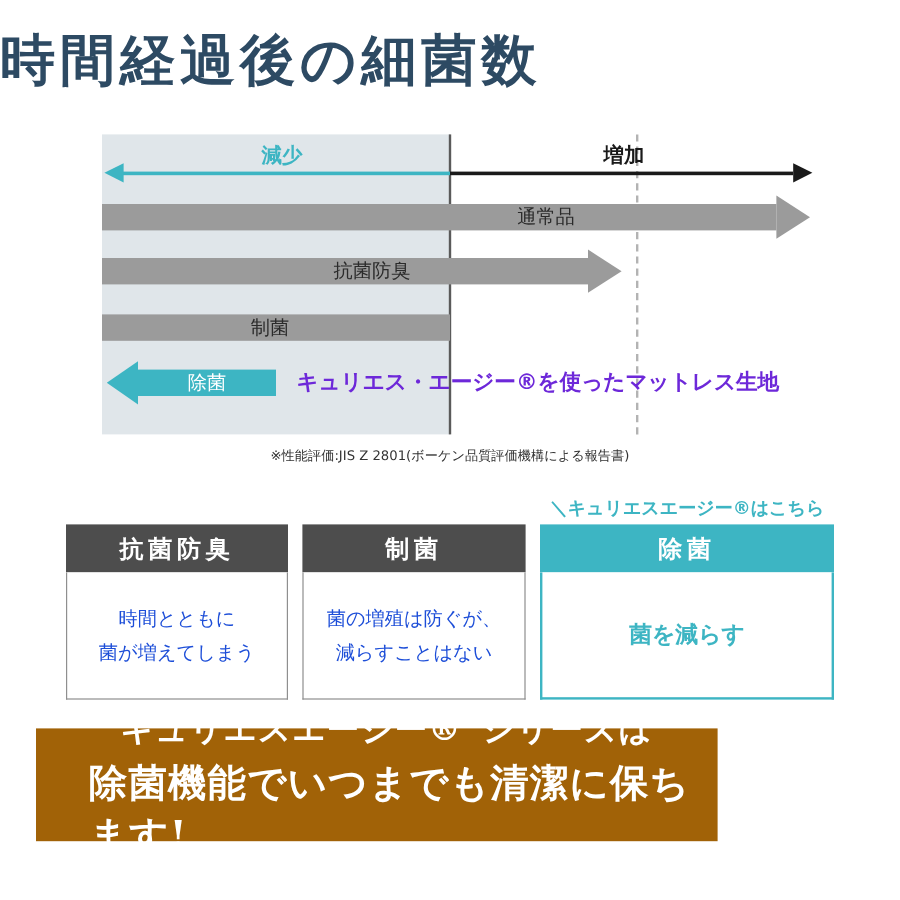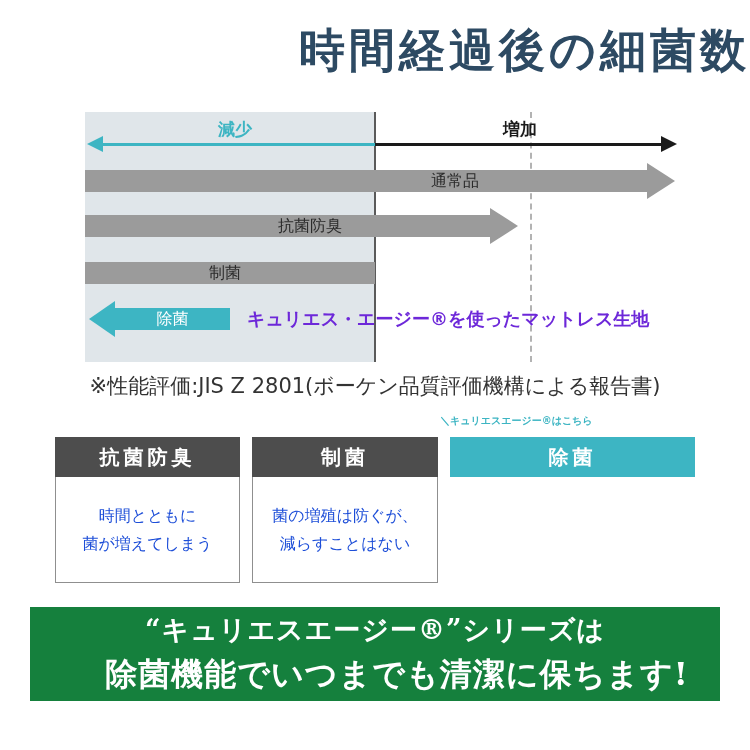--- a/index.html
+++ b/index.html
@@ -1,20 +1,20 @@
 <!DOCTYPE html>
 <html><head>
 <meta charset="utf-8">
 <style>
   html,body{margin:0;padding:0;}
   body{font-family:"DejaVu Sans","Liberation Sans",sans-serif;}
   .page{position:relative;width:750px;height:750px;background:#ffffff;overflow:hidden;}
 
   
-  .page-title{position:absolute;top:20px;left:0;width:750px;text-align:right;
+  .page-title{position:absolute;top:20px;left:0;width:750px;text-align:left;
     font-family:"DejaVu Serif","Liberation Serif",serif;font-weight:bold;
     font-size:46px;color:#2d4a63;letter-spacing:4px;margin:0;}
 
   
   .diagram{position:absolute;left:85px;top:112px;width:596px;height:250px;}
   .shade-left{position:absolute;left:0;top:0;width:290px;height:250px;background:#e0e6ea;}
   .divider-solid{position:absolute;left:289px;top:0;width:2px;height:250px;background:#5a5a5a;}
   .divider-dashed{position:absolute;left:445px;top:0;height:250px;width:0;border-left:2px dashed #b3b3b3;}
 
   .axis-label{position:absolute;top:6px;width:140px;text-align:center;font-size:17px;font-weight:bold;}
@@ -40,40 +40,40 @@
   .bar-label{position:absolute;font-size:16px;font-weight:normal;color:#2b2b2b;
     line-height:22px;text-align:center;}
   .lbl-row1{left:290px;top:58px;width:160px;}
   .lbl-row2{left:150px;top:103px;width:150px;}
   .lbl-row3{left:65px;top:150px;width:150px;}
   .lbl-teal{left:30px;top:196px;width:115px;color:#ffffff;}
   .bar-annotation{position:absolute;left:162px;top:196px;line-height:22px;
     font-size:18px;font-weight:bold;color:#6d28d9;white-space:nowrap;}
 
   .diagram-note{position:absolute;left:0;top:372px;width:750px;text-align:center;
-    font-size:21px;color:#333333;}
+    font-size:11px;color:#333333;}
 
   
-  .callout{position:absolute;left:440px;top:414px;width:265px;
-    font-size:10px;font-weight:bold;color:#3db5c3;cursor:pointer;}
+  .callout{position:absolute;left:440px;top:414px;width:265px;text-align:center;
+    font-size:15px;font-weight:bold;color:#3db5c3;cursor:pointer;}
   .card{position:absolute;top:437px;}
   .card1{left:55px;width:185px;}
   .card2{left:252px;width:186px;}
   .card3{left:450px;width:245px;}
   .card-header{height:40px;line-height:40px;text-align:center;background:#4d4d4d;
     color:#ffffff;font-size:20px;font-weight:bold;letter-spacing:4px;}
   .card3 .card-header{background:#3db5c3;}
   .card-body{box-sizing:border-box;height:106px;background:#ffffff;border:1px solid #8f8f8f;border-top:none;
     display:flex;align-items:center;justify-content:center;text-align:center;
     font-size:16px;line-height:1.7;color:#1d4ed8;white-space:pre-line;}
   .card3 .card-body{border:2px solid #3db5c3;border-top:none;color:#3db5c3;
     font-size:19px;font-weight:bold;}
 
   
-  .footer{position:absolute;left:30px;top:607px;width:690px;height:94px;background:#15803d;
+  .footer{position:absolute;left:30px;top:607px;width:568px;height:94px;background:#a16207;
     display:flex;flex-direction:column;align-items:center;justify-content:center;
     font-family:"DejaVu Serif","Liberation Serif",serif;font-weight:bold;color:#ffffff;}
   .footer-line1{font-size:27px;letter-spacing:1px;}
   .footer-line2{font-size:32px;letter-spacing:1px;margin-top:5px;margin-left:44px;}
 </style>
 </head>
 <body>
 
 <div class="page">
 
@@ -116,20 +116,21 @@
   </div>
 
   <div class="card card2">
     <div class="card-header">制菌</div>
     <div class="card-body">菌の増殖は防ぐが、
 減らすことはない</div>
   </div>
 
   <div class="card card3">
     <div class="card-header">除菌</div>
+    <div class="card-body">菌を減らす</div>
   </div>
 
   <div class="footer">
     <div class="footer-line1">“キュリエスエージー®”シリーズは</div>
     <div class="footer-line2">除菌機能でいつまでも清潔に保ちます!</div>
   </div>
 
 </div>
 
 </body></html>

